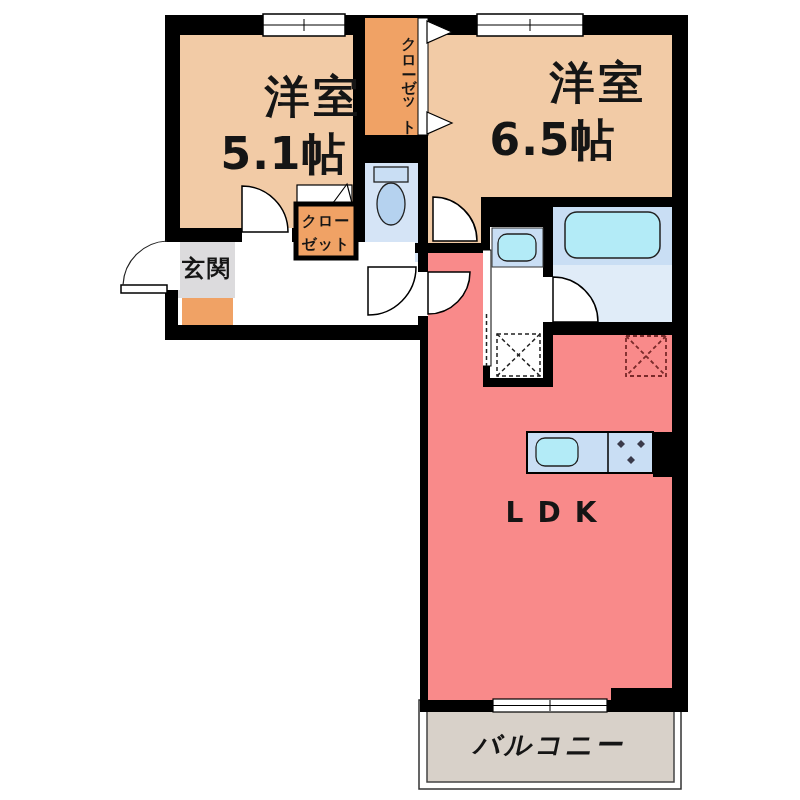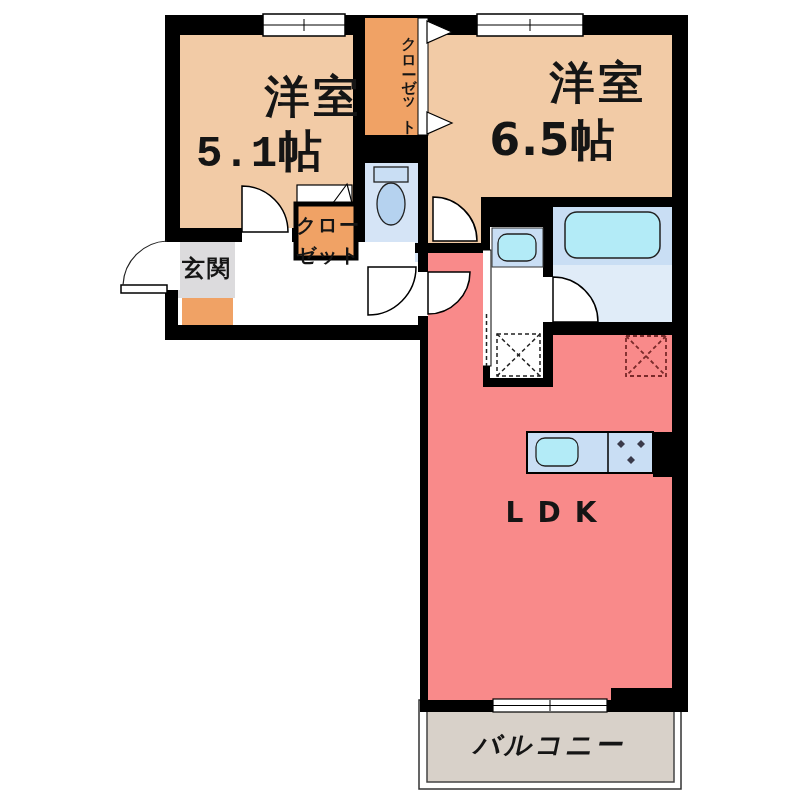--- a/index.html
+++ b/index.html
@@ -5,21 +5,21 @@
   html,body{margin:0;padding:0;background:#ffffff;}
   #plan{position:relative;width:800px;height:800px;background:#ffffff;overflow:hidden;
         font-family:"DejaVu Sans","Liberation Sans",sans-serif;}
   #plan svg{position:absolute;left:0;top:0;}
   .lbl{position:absolute;color:#151515;font-weight:700;text-align:center;
        line-height:1.1;white-space:nowrap;}
   .room-name{font-size:45px;letter-spacing:4px;margin-left:46px;}
   .room-size{font-size:44px;letter-spacing:1px;}
   .v-text{writing-mode:vertical-rl;text-orientation:upright;font-size:15px;
           letter-spacing:3px;line-height:1;}
-  .small-closet{font-size:20px;line-height:1.5;letter-spacing:1px;}
+  .small-closet{font-size:15px;line-height:1.5;letter-spacing:1px;}
   .genkan{font-size:23px;letter-spacing:2px;}
   .ldk-name{font-size:28px;letter-spacing:14px;text-indent:14px;}
   .ldk-size{font-size:43px;letter-spacing:2px;}
   .balcony{font-size:27px;letter-spacing:3px;transform:skewX(-12deg);}
 </style>
 </head>
 <body>
 
 <div id="plan">
 <svg width="800" height="800" viewBox="0 0 800 800">
@@ -113,21 +113,21 @@
   </g>
   <rect x="536" y="438" width="42" height="28" rx="9" stroke="#222" stroke-width="1.3" fill="#b3ebf7"></rect>
   <g fill="#3a3a4a">
     <path d="M621,440 L625,444 L621,448 L617,444 Z"></path>
     <path d="M641,440 L645,444 L641,448 L637,444 Z"></path>
     <path d="M631,456 L635,460 L631,464 L627,460 Z"></path>
   </g>
 </svg>
 
   <div class="lbl room-name" style="left:180px;top:72px;width:175px;">洋室</div>
-  <div class="lbl room-size" style="left:172px;top:130px;width:175px;font-family:Liberation Mono, monospace;">5.1帖</div>
+  <div class="lbl room-size" style="left:196px;top:130px;width:175px;">5.1帖</div>
 
   <div class="lbl room-name" style="left:430px;top:58px;width:245px;">洋室</div>
   <div class="lbl room-size" style="left:430px;top:116px;width:245px;">6.5帖</div>
 
   <div class="lbl v-text" style="left:368px;top:26px;width:48px;height:104px;">クローゼット</div>
 
   <div class="lbl small-closet" style="left:296px;top:210px;width:60px;">
     <span>クロー</span><br>
     <span>ゼット</span>
   </div>

